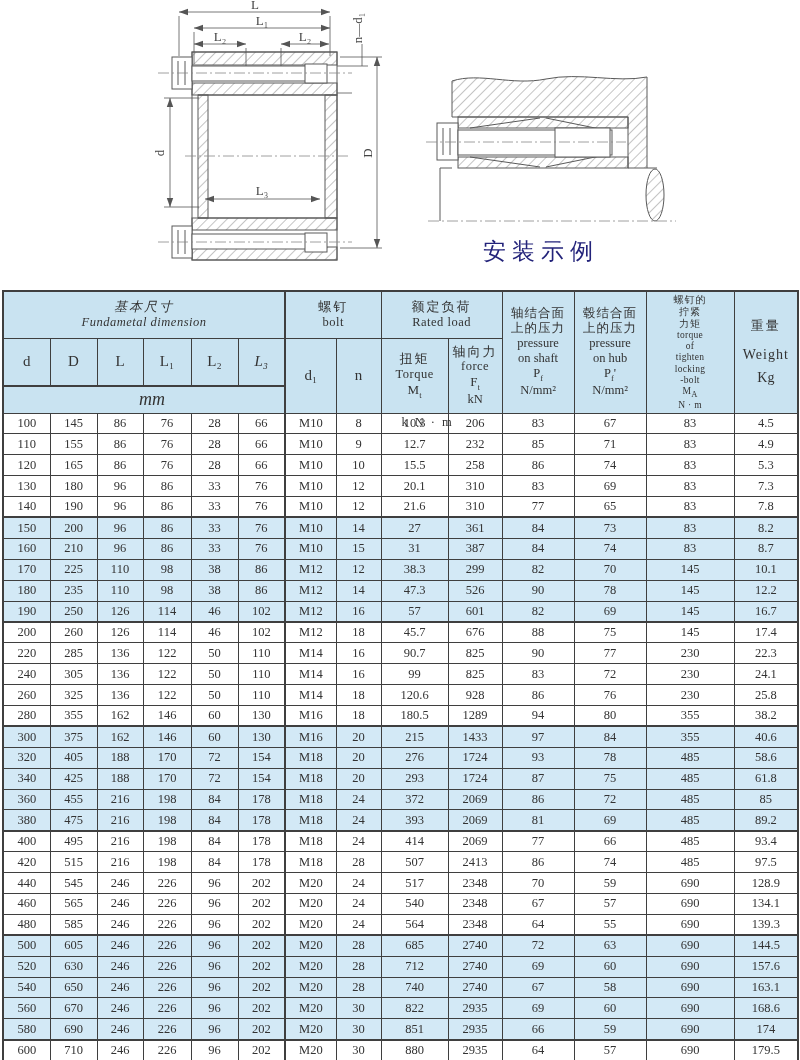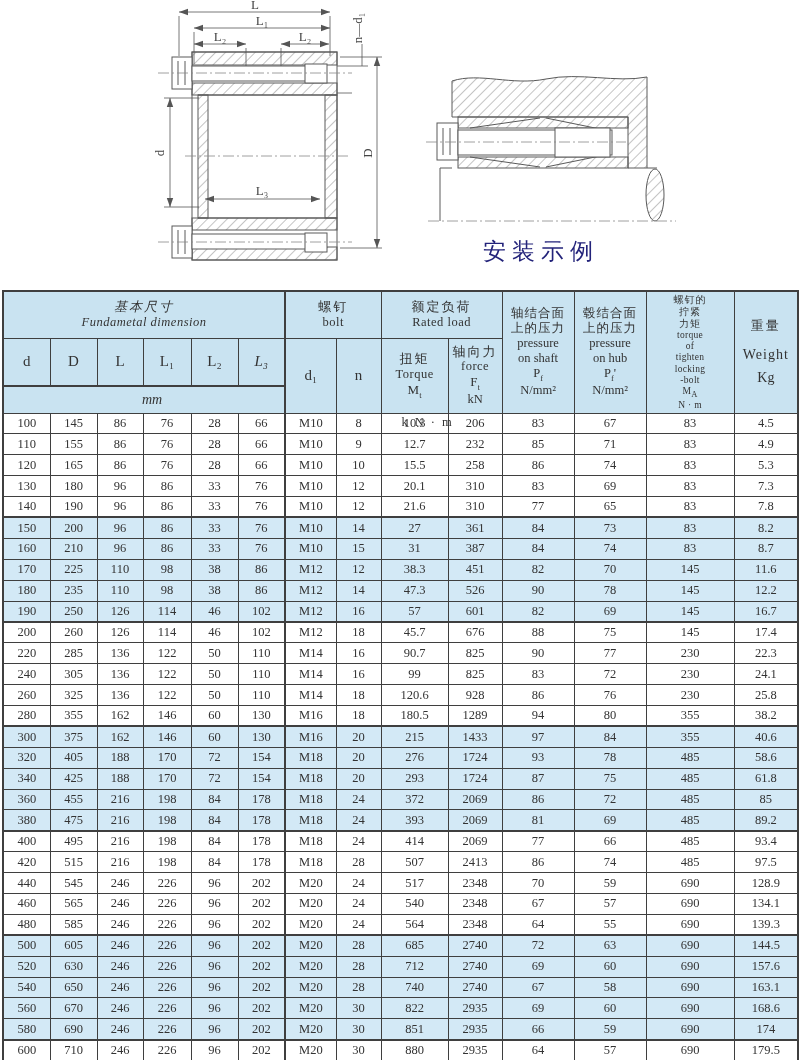--- a/index.html
+++ b/index.html
@@ -24,21 +24,21 @@
   .dtable{border:2px solid var(--border);}
   thead th{background:var(--header-bg); line-height:1.18;}
   .zh{font-size:13px; letter-spacing:2px;}
   .en{font-size:12.5px; letter-spacing:0.5px;}
   .sym{font-size:13px;}
   sub{font-size:8.5px;}
   .r1{height:47px;}
   .r2{height:48px;}
   .r2 th{font-size:15px;}
   .r3{height:27px;}
-  .mm-cell{font-size:14px; border-top-width:2px !important;padding-left:16px;}
+  .mm-cell{font-size:18px; border-top-width:2px !important;padding-left:16px;}
   .thick-right{border-right-width:2px !important;font-style:italic;}
   .th-stack div{line-height:1.2;}
   .th-press{font-size:12.5px; line-height:1.22;}
   .th-press .zh{font-size:12.5px; letter-spacing:1px;}
   .th-tight{font-size:9.5px; line-height:1.14; letter-spacing:0.3px;}
   .th-tight .zh{font-size:10px; letter-spacing:1px;}
   .th-weight .zh{margin-bottom:13px;}
   .th-weight .en{font-size:14px; margin-bottom:6px; letter-spacing:1px;}
   .th-weight .unit{font-size:14px;text-align:center;}
   .th-torque{position:relative; z-index:3;}
@@ -373,25 +373,25 @@
         <tr class="band">
           <td>170</td>
           <td>225</td>
           <td>110</td>
           <td>98</td>
           <td>38</td>
           <td>86</td>
           <td>M12</td>
           <td>12</td>
           <td>38.3</td>
-          <td>451</td>
+          <td>299</td>
           <td>82</td>
           <td>70</td>
           <td>145</td>
-          <td>11.6</td>
+          <td>10.1</td>
         </tr>
         <tr class="band">
           <td>180</td>
           <td>235</td>
           <td>110</td>
           <td>98</td>
           <td>38</td>
           <td>86</td>
           <td>M12</td>
           <td>14</td>

